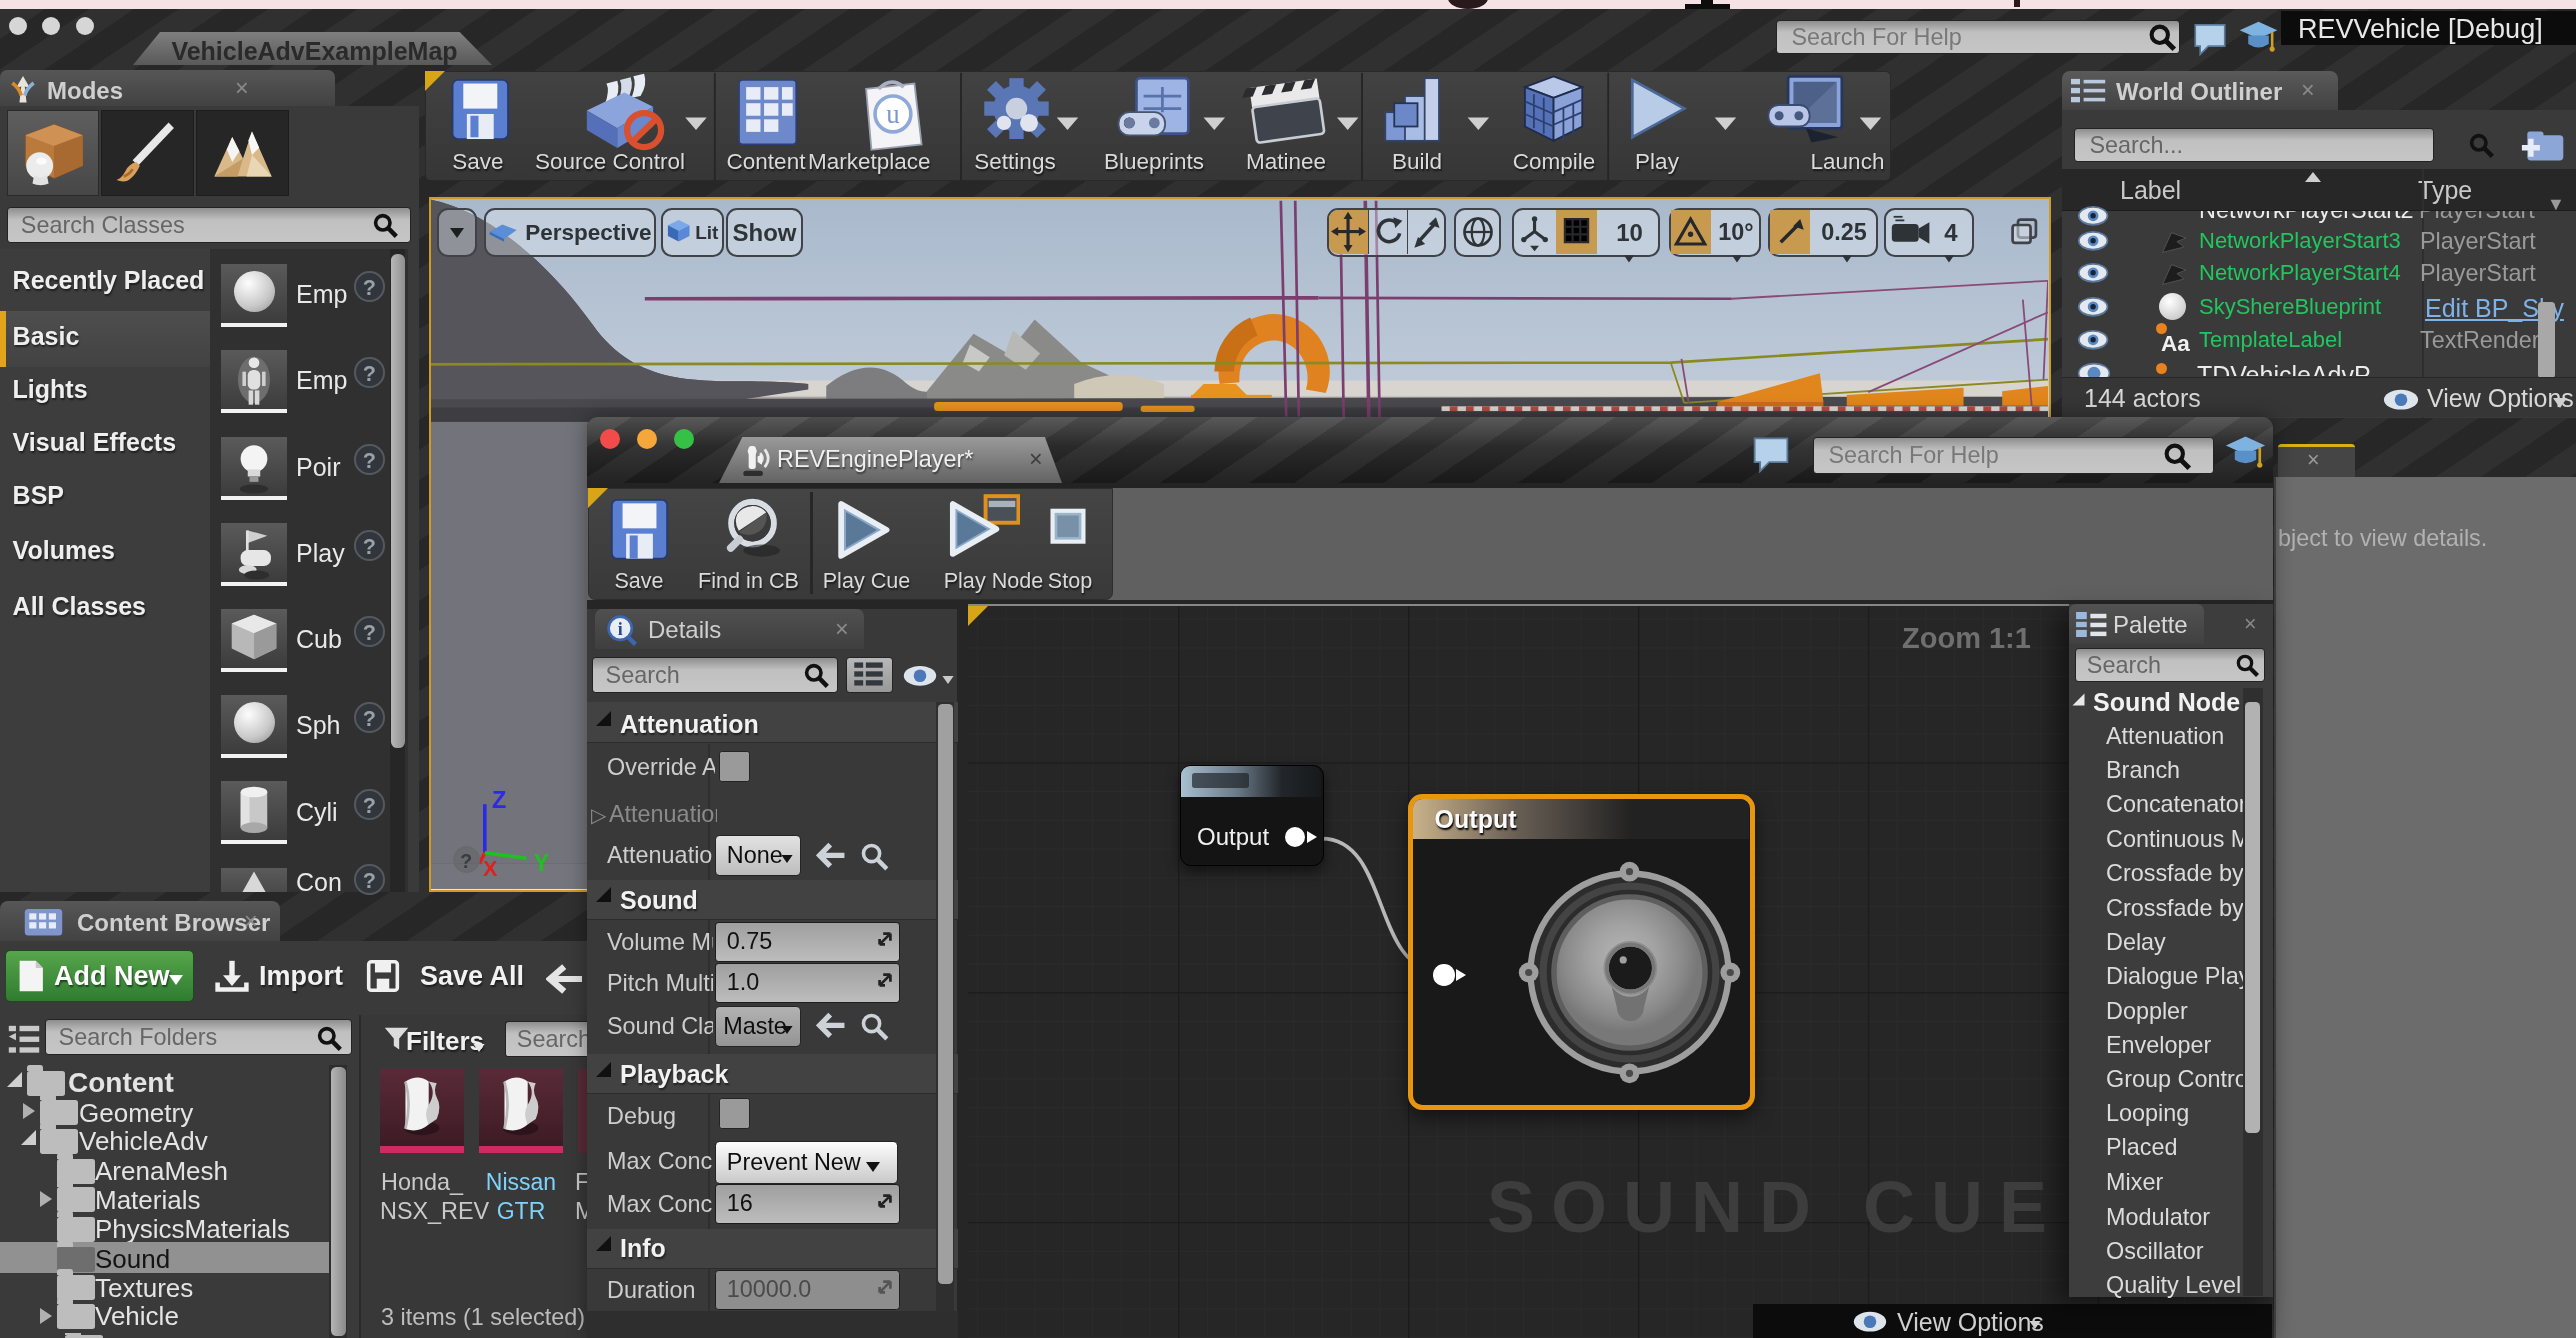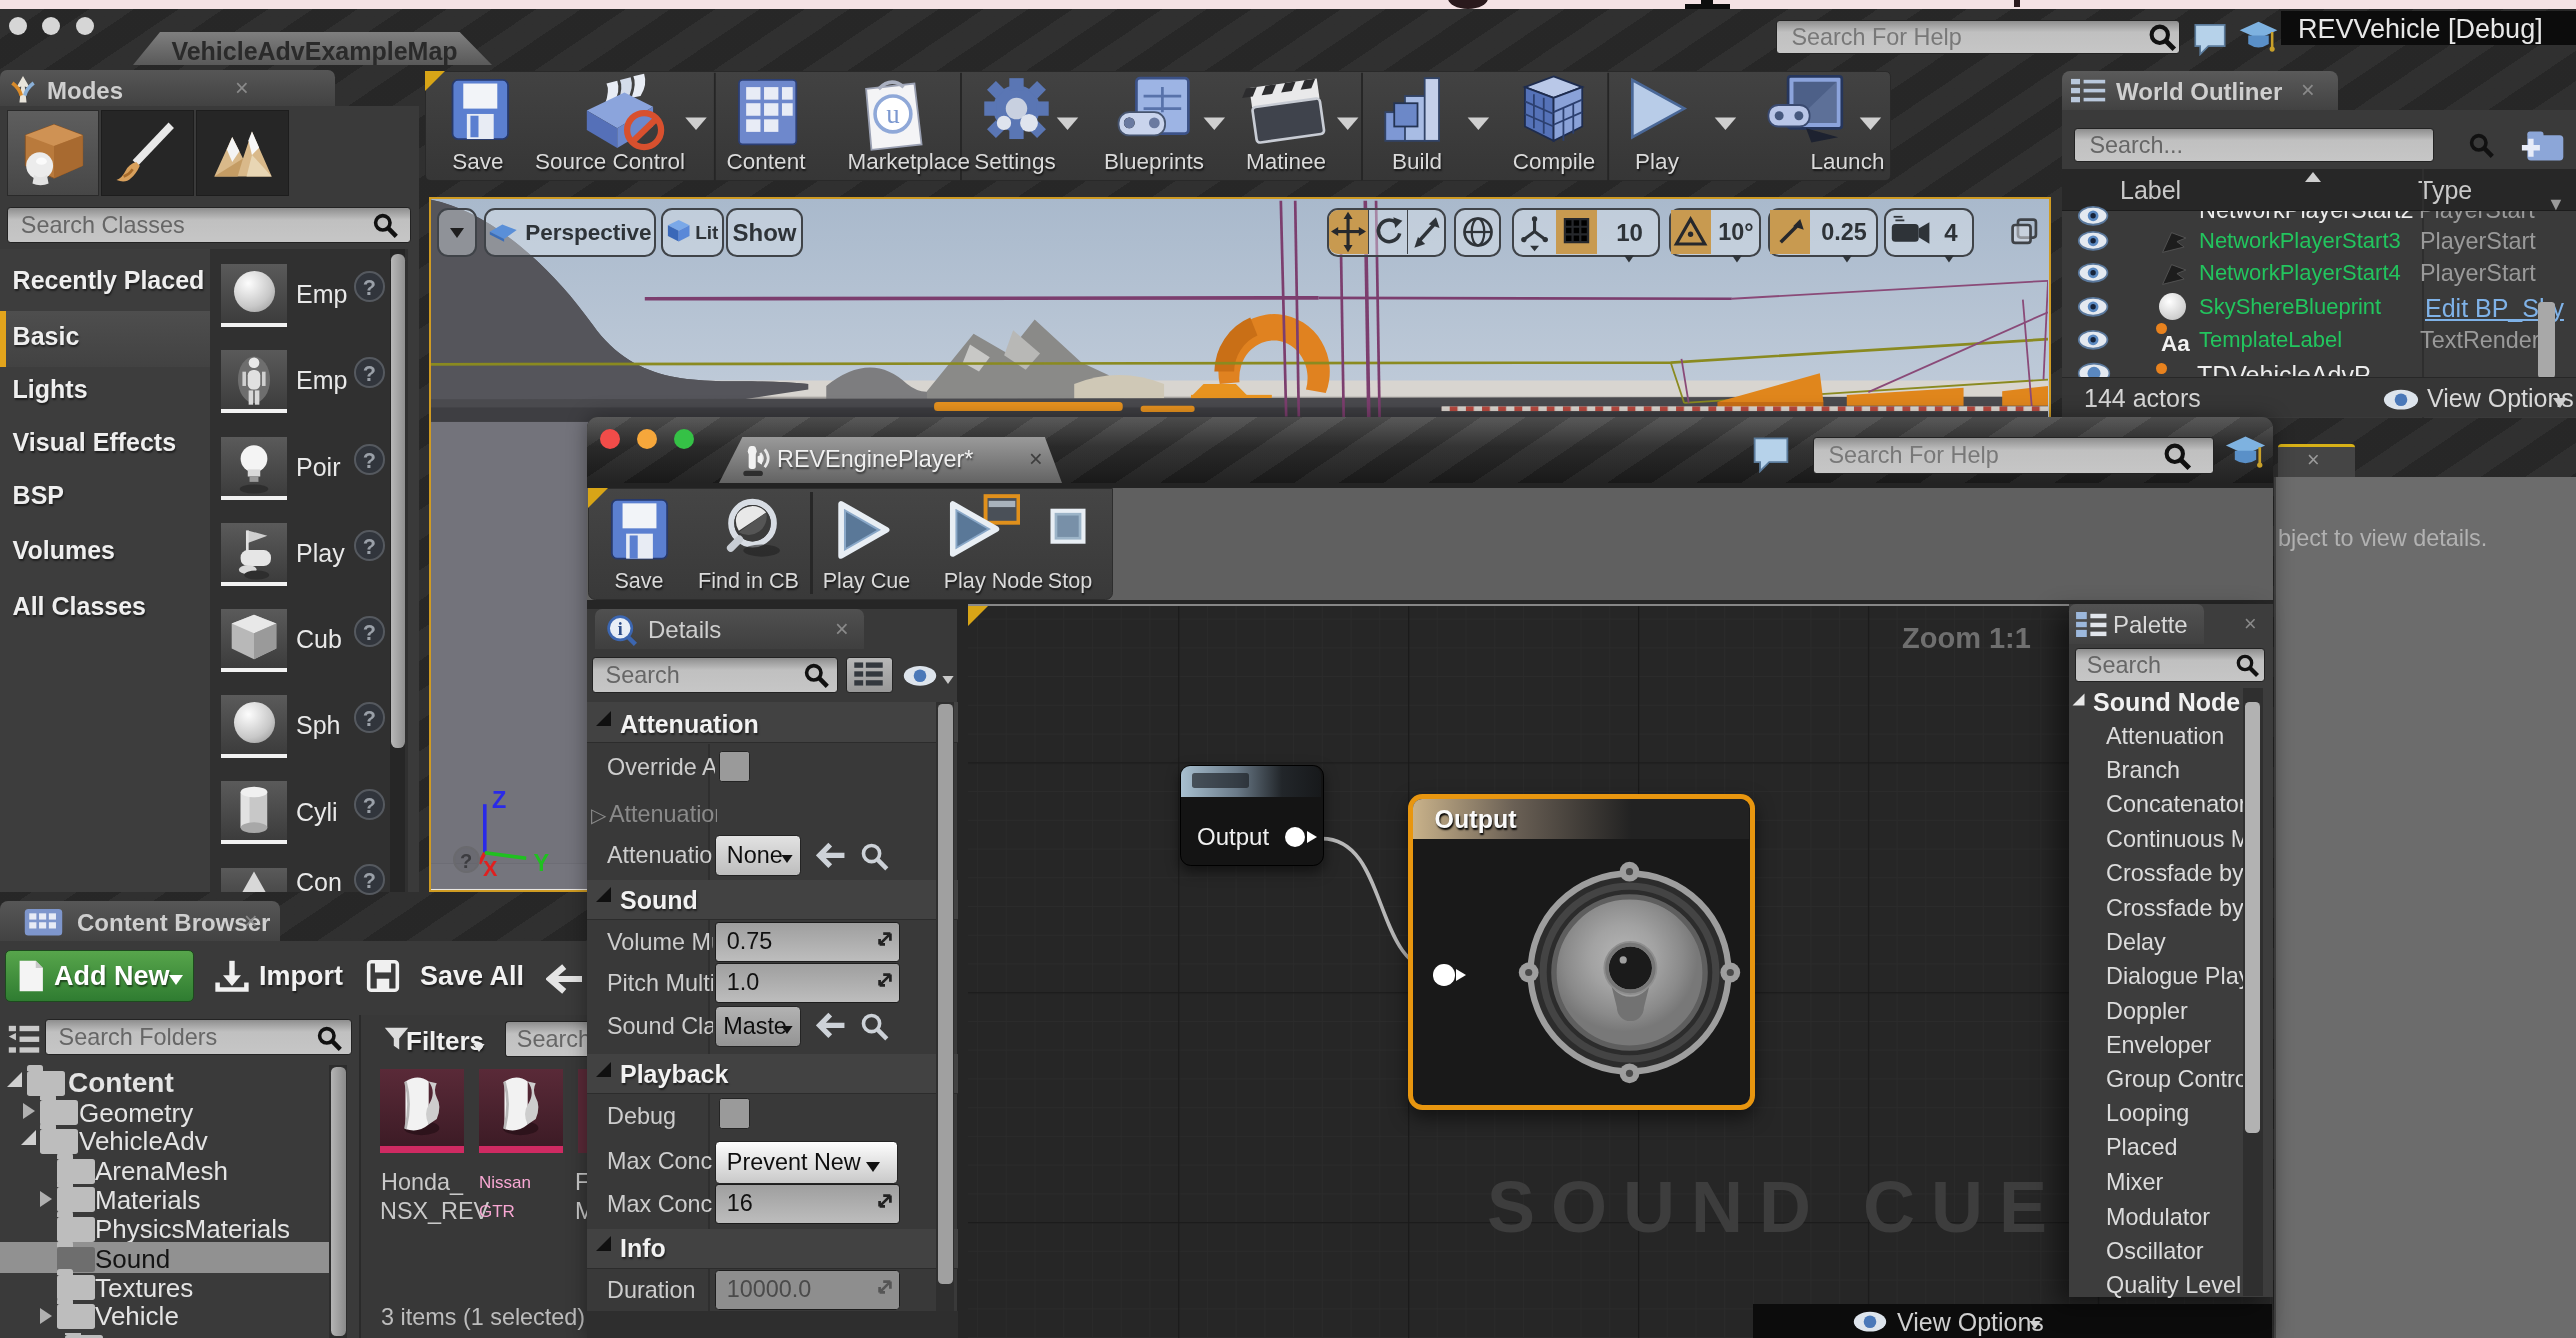--- a/index.html
+++ b/index.html
@@ -175,21 +175,21 @@
   <rect x="2" y="34" width="46" height="24" rx="11" fill="#b9c6e8" stroke="#3a4a70" stroke-width="2"></rect>
   <circle cx="14" cy="46" r="5" fill="#46587e"></circle>
         <circle cx="36" cy="46" r="5" fill="#46587e"></circle>
   <path d="M44,60 l36,10 -30,6z" fill="#1d2230"></path>
  </g>
  <polygon points="1600,52 1624,52 1612,66" fill="#cfcfcf"></polygon>
 </svg>
 <div class="abs lbl" style="left:424px;top:149px;width:108px;text-align:center">Save</div>
 <div class="abs lbl" style="left:502px;top:149px;width:216px;text-align:center">Source Control</div>
 <div class="abs lbl" style="left:703px;top:149px;width:126px;text-align:center">Content</div>
-<div class="abs lbl" style="left:808px;top:149px;width:162px;text-align:right">Marketplace</div>
+<div class="abs lbl" style="left:808px;top:149px;width:162px;text-align:left">Marketplace</div>
 <div class="abs lbl" style="left:952px;top:149px;width:126px;text-align:center">Settings</div>
 <div class="abs lbl" style="left:1082px;top:149px;width:144px;text-align:center">Blueprints</div>
 <div class="abs lbl" style="left:1223px;top:149px;width:126px;text-align:center">Matinee</div>
 <div class="abs lbl" style="left:1363px;top:149px;width:108px;text-align:center">Build</div>
 <div class="abs lbl" style="left:1491px;top:149px;width:126px;text-align:center">Compile</div>
 <div class="abs lbl" style="left:1603px;top:149px;width:108px;text-align:center">Play</div>
 <div class="abs lbl" style="left:1787px;top:149px;width:121px;text-align:center">Launch</div>
 </div>
 
 <div id="modes">
@@ -726,21 +726,21 @@
           <ellipse cx="46" cy="66" rx="20" ry="8" fill="#200c12" opacity=".6"></ellipse>
           <path d="M28,14 q14,-9 26,0 l0,48 q-12,10 -26,5 z" fill="#f2f2f2"></path>
           <path d="M54,14 q9,12 0,26 q-6,10 0,22 l9,-6 q6,-14 0,-24 q-4,-9 0,-16 z" fill="#cdcdcd"></path>
           <path d="M28,14 q7,24 0,53" stroke="#b8b8b8" stroke-width="3" fill="none"></path>
         </g>
       </svg>
  <div class="abs" style="left:0;bottom:0;width:84px;height:7.2px;background:#cf2a62"></div>
 </div>
 <div class="abs" style="left:578px;top:1069px;width:10.8px;height:84px;background:#5a2a38"></div>
 <div class="abs" style="left:380px;top:1168px;width:84px;text-align:center;color:#c9c9c9;font-size:23.4px;line-height:29px">Honda_<br>NSX_REV</div>
-<div class="abs" style="left:479px;top:1168px;width:84px;text-align:left;color:#f9a8d4;font-size:17px;line-height:29px">Nissan<br>GTR</div>
+<div class="abs" style="left:479px;top:1168px;width:84px;text-align:center;color:#7dd3fc;font-size:23px;line-height:29px">Nissan<br>GTR</div>
 <div class="abs" style="left:575px;top:1168px;width:13.5px;overflow:hidden;color:#c9c9c9;font-size:23.4px;line-height:29px">F<br>M</div>
 <div class="abs" style="left:381px;top:1304px;color:#bdbdbd;font-size:23.4px">3 items (1 selected)</div>
 </div>
 
 <div id="sndwin">
 <div class="abs" style="left:587px;top:417px;width:1686px;height:922px;border-radius:10.8px 10.8px 0 0;background:#2b2b2b;box-shadow:0 0 20px rgba(0,0,0,.38)"></div>
 <div class="abs titlegrad" style="left:587px;top:417px;width:1686px;height:66px;border-radius:10.8px 10.8px 0 0"></div>
 <div class="abs" style="left:600px;top:429px;width:20px;height:20px;border-radius:50%;background:#f14c49"></div>
 <div class="abs" style="left:637px;top:429px;width:20px;height:20px;border-radius:50%;background:#f6a73b"></div>
 <div class="abs" style="left:674px;top:429px;width:20px;height:20px;border-radius:50%;background:#35c146"></div>

